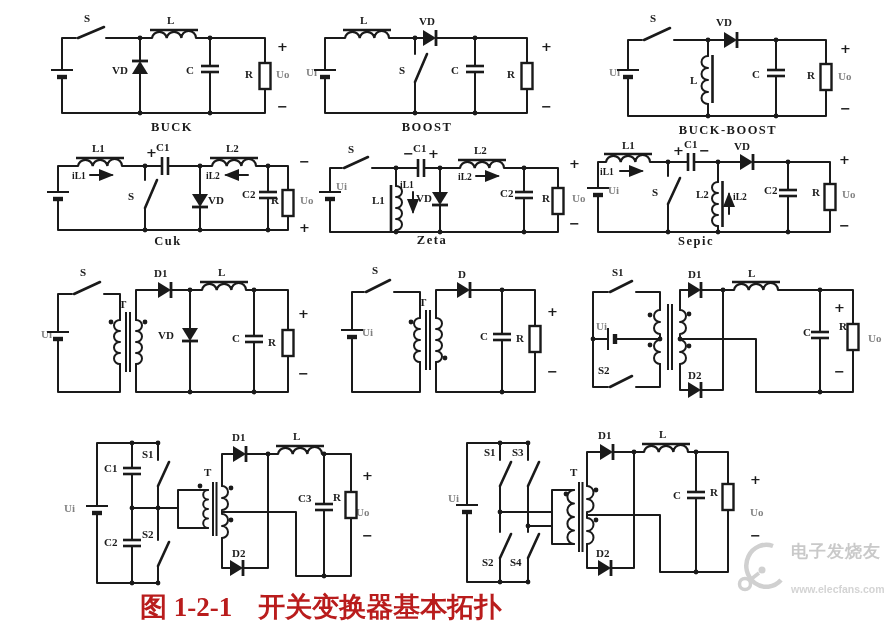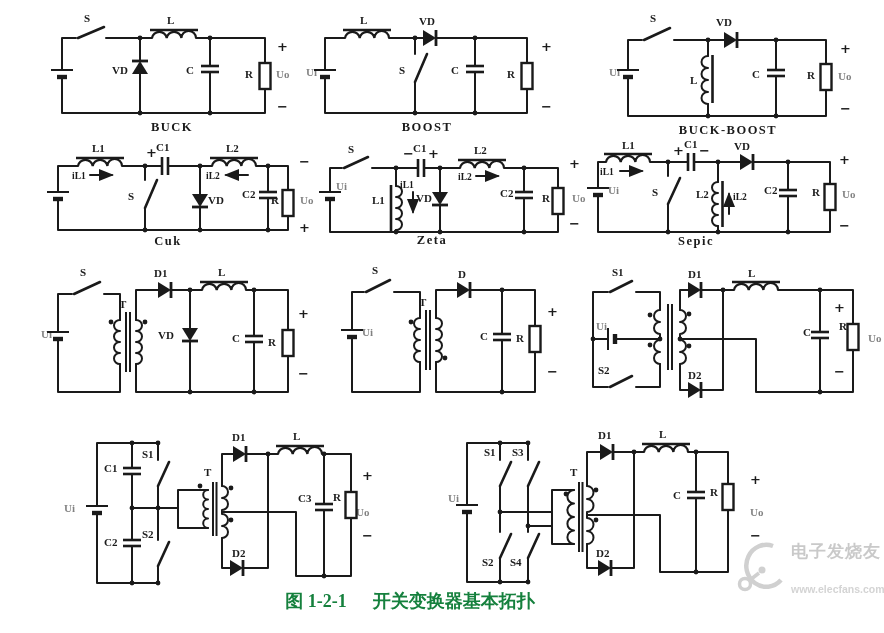--- a/index.html
+++ b/index.html
@@ -9,22 +9,22 @@
   .wire{stroke:#1a1a1a;stroke-width:2;fill:none;stroke-linecap:round;stroke-linejoin:round;}
   .blade{stroke:#1a1a1a;stroke-width:2.6;fill:none;stroke-linecap:round;}
   .core{stroke:#1a1a1a;stroke-width:2;fill:none;}
   .bar{stroke:#1a1a1a;stroke-width:2.6;fill:none;}
   text{font-family:"Liberation Serif",serif;font-weight:bold;fill:#1b1b1b;}
   text.l{font-size:11px;}
   text.sm{font-size:9.5px;}
   text.f{opacity:.55;}
   text.nm{font-size:12.5px;letter-spacing:1.5px;text-anchor:middle;}
   text.pol{font-size:13px;font-family:"DejaVu Sans",sans-serif;}
-  #caption{position:absolute;left:140px;top:589px;width:540px;text-align:center;
-           font-size:18px;font-weight:bold;color:#15803d;}
+  #caption{position:absolute;left:140px;top:589px;width:540px;text-align:left;
+           font-size:27px;font-weight:bold;color:#b91c1c;}
   #caption .cap-title{margin-left:26px;}
   #watermark{position:absolute;left:733px;top:532px;display:flex;align-items:center;}
   .wm-text{margin-left:2px;}
   .wm-brand{font-size:17px;font-weight:bold;color:#c9c9c9;letter-spacing:1px;
             text-shadow:1px 1px 0 #fff;font-family:"Liberation Serif",serif;}
   .wm-url{font-size:10.5px;font-weight:bold;color:#d4d4d4;
           font-family:"Liberation Sans",sans-serif;margin-top:20px;}
 </style>
 </head>
 <body>

